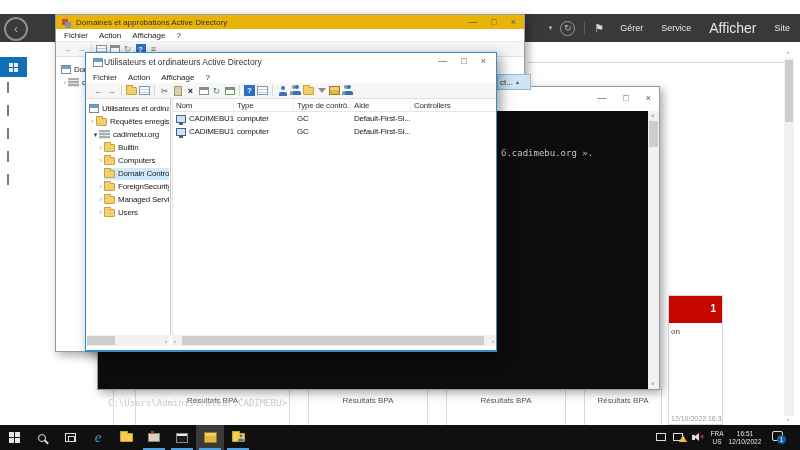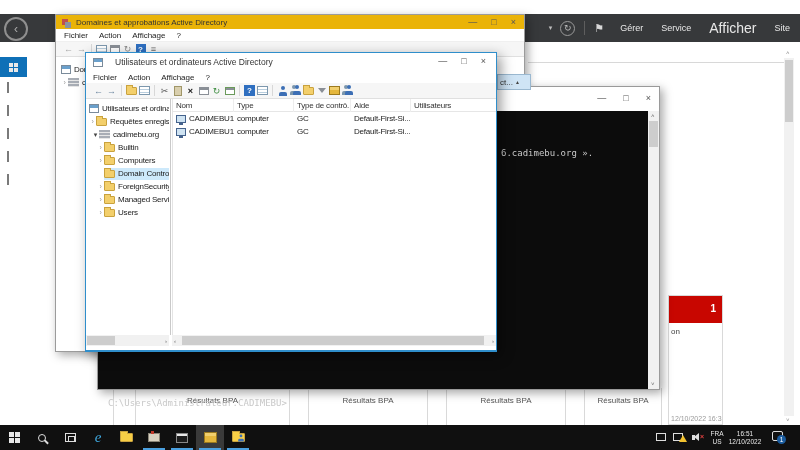--- a/index.html
+++ b/index.html
@@ -202,21 +202,21 @@
 </div>
 
 <div class="abs flex" style="left:497px;top:74px;width:34px;height:16px;background:#cfe4f5;border:1px solid #9ab8d0;padding:0 2px">
   <span style="font-size:8px;color:#333">ct...</span>
   <span style="font-size:5px;color:#444;margin-left:2px">▲</span>
 </div>
 
 <div class="win" style="left:85px;top:52px;width:412px;height:300px;border:1px solid #2f8ecb;border-bottom:2px solid #2f8ecb;box-shadow:4px 4px 12px rgba(0,0,0,.4)">
   <div class="abs flex" style="left:0;top:0;right:0;height:18px;background:#fff;padding-left:7px">
     <span class="icon-console"></span>
-    <span class="cap" style="margin-left:12px">Utilisateurs et ordinateurs Active Directory</span>
+    <span class="cap" style="margin-left:1px">Utilisateurs et ordinateurs Active Directory</span>
     <span class="abs flex" style="right:10px;top:4px;gap:14px">
       <span class="wbtn">—</span>
       <span class="wbtn">□</span>
       <span class="wbtn">×</span>
     </span>
   </div>
   <div class="abs flex" style="left:0;top:18px;right:0;height:12px;padding-left:7px">
     <span class="menu-item">Fichier</span>
     <span class="menu-item">Action</span>
     <span class="menu-item">Affichage</span>
@@ -326,21 +326,21 @@
     </div>
 
     <div class="abs" style="left:84px;top:0;width:1px;bottom:0;background:#c9c9c9"></div>
 
     <div class="abs" style="left:86px;top:0;right:0;bottom:0;border-left:1px solid #e4e4e4">
       <div class="lrow" style="border-bottom:1px solid #e6e6e6">
         <span class="hcell c1">Nom</span>
         <span class="hcell c2">Type</span>
         <span class="hcell c3 nowrap">Type de contrô...</span>
         <span class="hcell c4">Aide</span>
-        <span class="hcell c5" style="border-right:none">Utilisateurs</span>
+        <span class="hcell c5" style="border-right:none">Controllers</span>
       </div>
       <div class="lrow">
         <span class="cell c1">
             <span class="icomp" style="margin-right:3px"></span>
             <span class="nowrap">CADIMEBU12</span>
           </span>
         <span class="cell c2">computer</span>
         <span class="cell c3">GC</span>
         <span class="cell c4 nowrap">Default-First-Si...</span>
         <span class="cell c5"></span>

